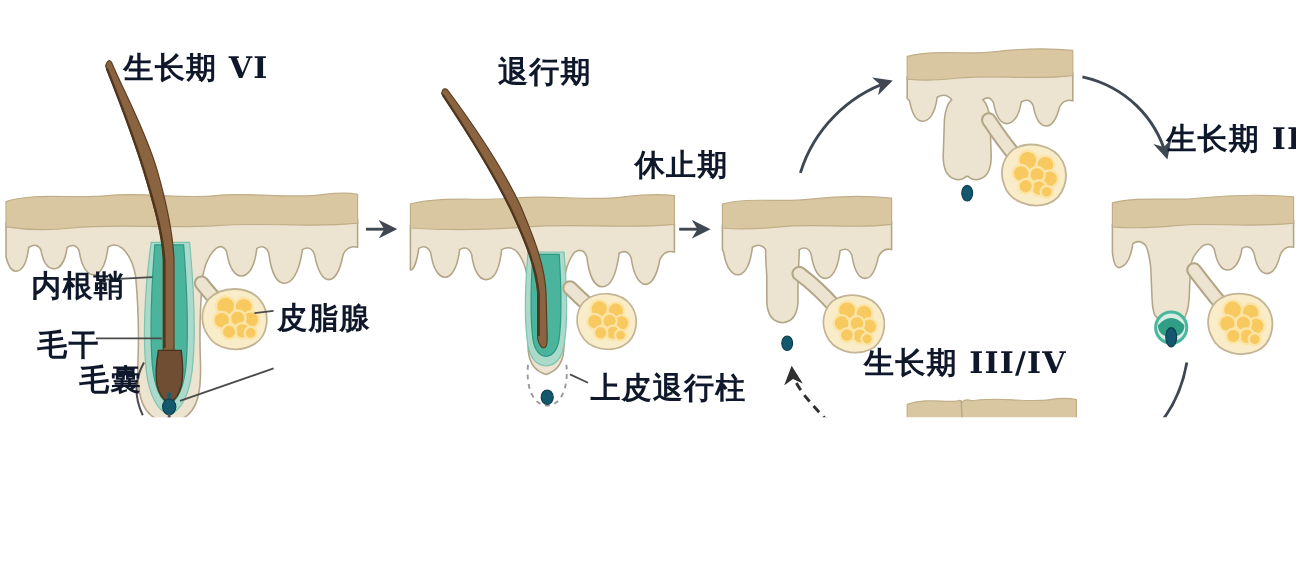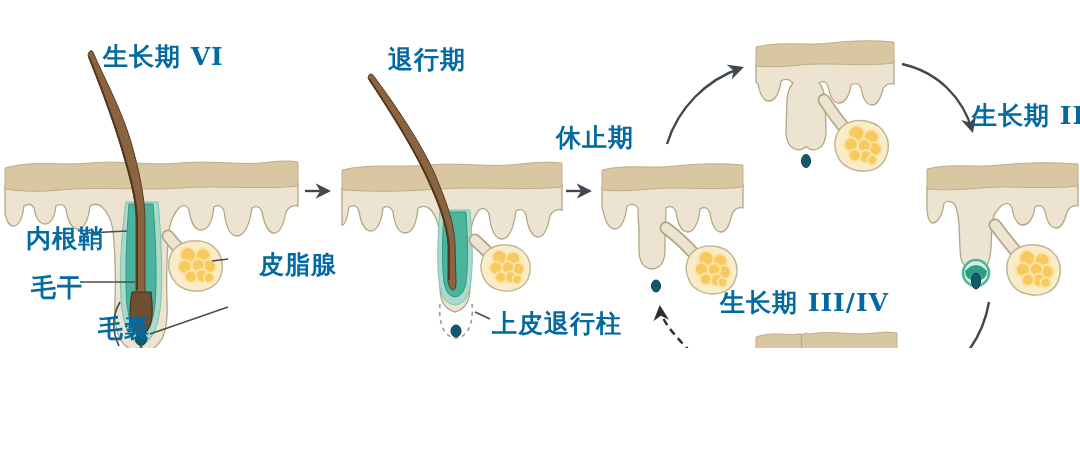--- a/index.html
+++ b/index.html
@@ -1,17 +1,17 @@
 <!DOCTYPE html>
 <html><head>
 <meta charset="utf-8">
 <style>
   html,body{margin:0;padding:0;background:#fff;}
   #canvas{position:relative;width:1080px;height:348px;background:#ffffff;overflow:hidden;
-          font-family:"DejaVu Serif","Liberation Serif",serif;color:#0369a1;}
+          font-family:"DejaVu Serif","Liberation Serif",serif;color:#0f172a;}
   #art{position:absolute;left:0;top:0;}
   .stage-title{position:absolute;font-weight:bold;font-size:25px;white-space:nowrap;letter-spacing:1px;}
   .anat-label{position:absolute;font-weight:bold;font-size:25px;white-space:nowrap;letter-spacing:1px;}
   .alopecia-box{position:absolute;left:590px;top:349px;width:90px;height:47px;
                 background:#cfe8e1;border:2px solid #37474c;border-radius:14px;
                 display:flex;align-items:center;justify-content:center;
                 font-weight:bold;font-size:14px;letter-spacing:2px;}
   
   .derm{fill:#ece3d0;stroke:#b3a687;stroke-width:1.3;}
   .epid{fill:#d9c7a2;stroke:#c0ae88;stroke-width:1;}
@@ -196,27 +196,27 @@
       <path class="ptr" d="M87,233 L127,231"></path>
       <path class="ptr" d="M80,282 L135,282"></path>
       <path class="ptr" style="stroke-width:1.7" d="M120,302 Q108,323 119,346"></path>
       <path class="ptr" d="M228,259 L212,261"></path>
       <path class="ptr" d="M228,307 L150,334"></path>
       <path class="ptr" d="M490,319 L475,312"></path>
     </g>
   </svg>
 
   <div class="stage-title" style="left:103px;top:40px;">生长期 VI</div>
-  <div class="stage-title" style="left:388px;top:43px;">退行期</div>
-  <div class="stage-title" style="left:556px;top:121px;">休止期</div>
+  <div class="stage-title" style="left:415px;top:43px;">退行期</div>
+  <div class="stage-title" style="left:529px;top:121px;">休止期</div>
   <div class="stage-title" style="left:972px;top:99px;">生长期 II</div>
   <div class="stage-title" style="left:720px;top:286px;">生长期 III/IV</div>
 
   <div class="anat-label" style="left:26px;top:222px;">内根鞘</div>
   <div class="anat-label" style="left:31px;top:271px;">毛干</div>
-  <div class="anat-label" style="left:66px;top:312px;margin-left:32px;">毛囊</div>
-  <div class="anat-label" style="left:231px;top:248px;margin-left:28px;">皮脂腺</div>
+  <div class="anat-label" style="left:66px;top:300px;">毛囊</div>
+  <div class="anat-label" style="left:231px;top:248px;">皮脂腺</div>
   <div class="anat-label" style="left:492px;top:307px;">上皮退行柱</div>
 
   <div class="alopecia-box">
     <span>斑秃</span>
   </div>
 </div>
 
 </body></html>

